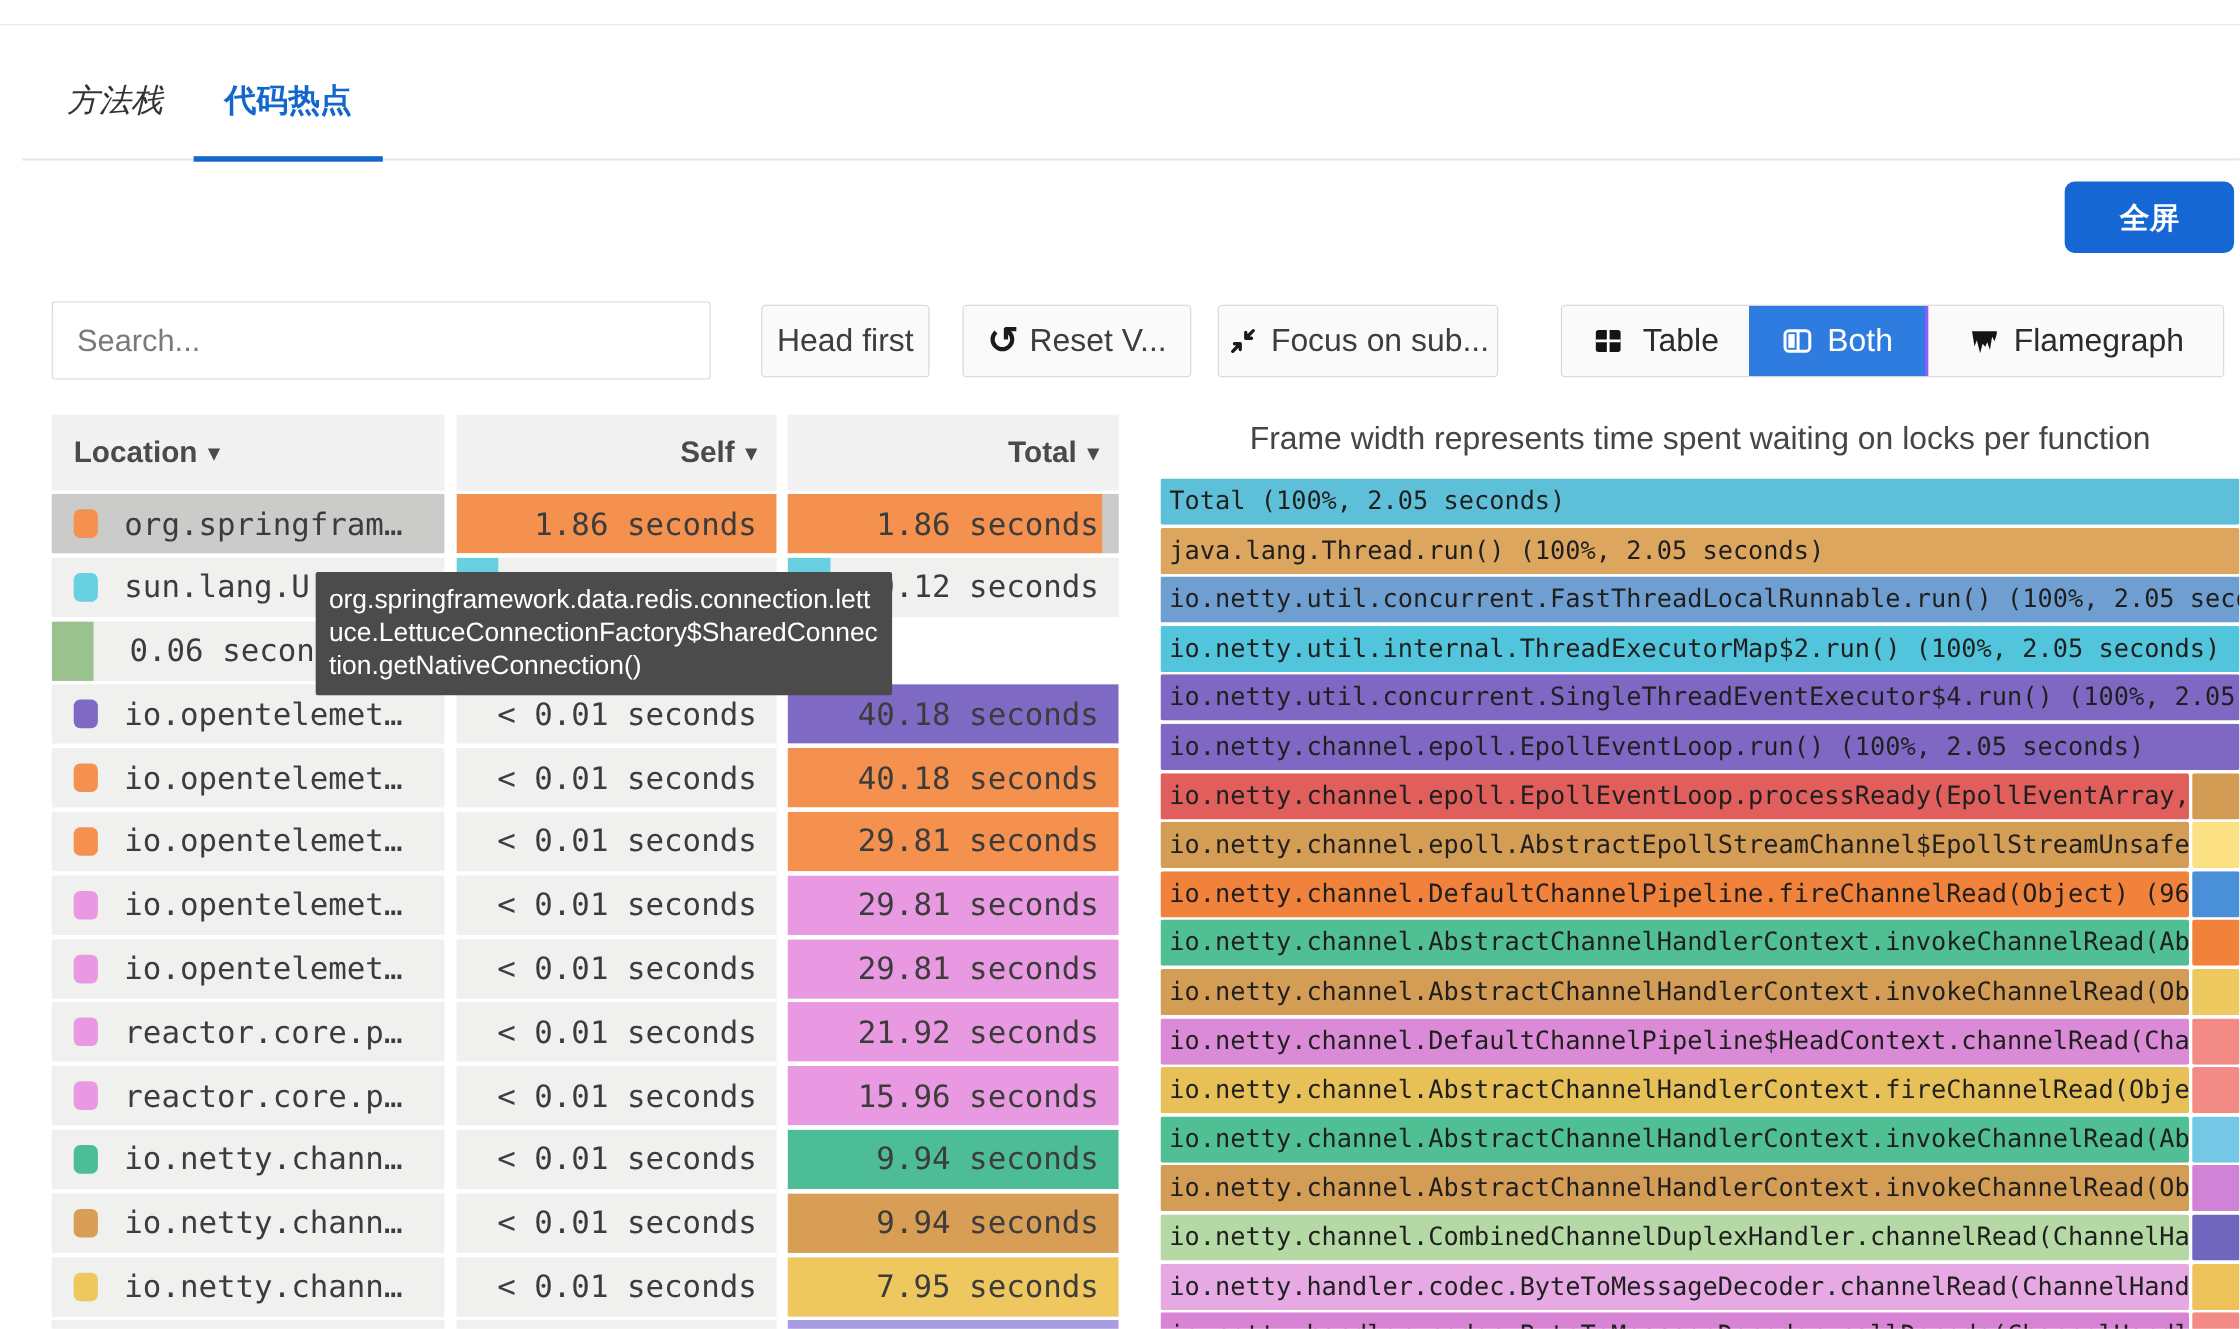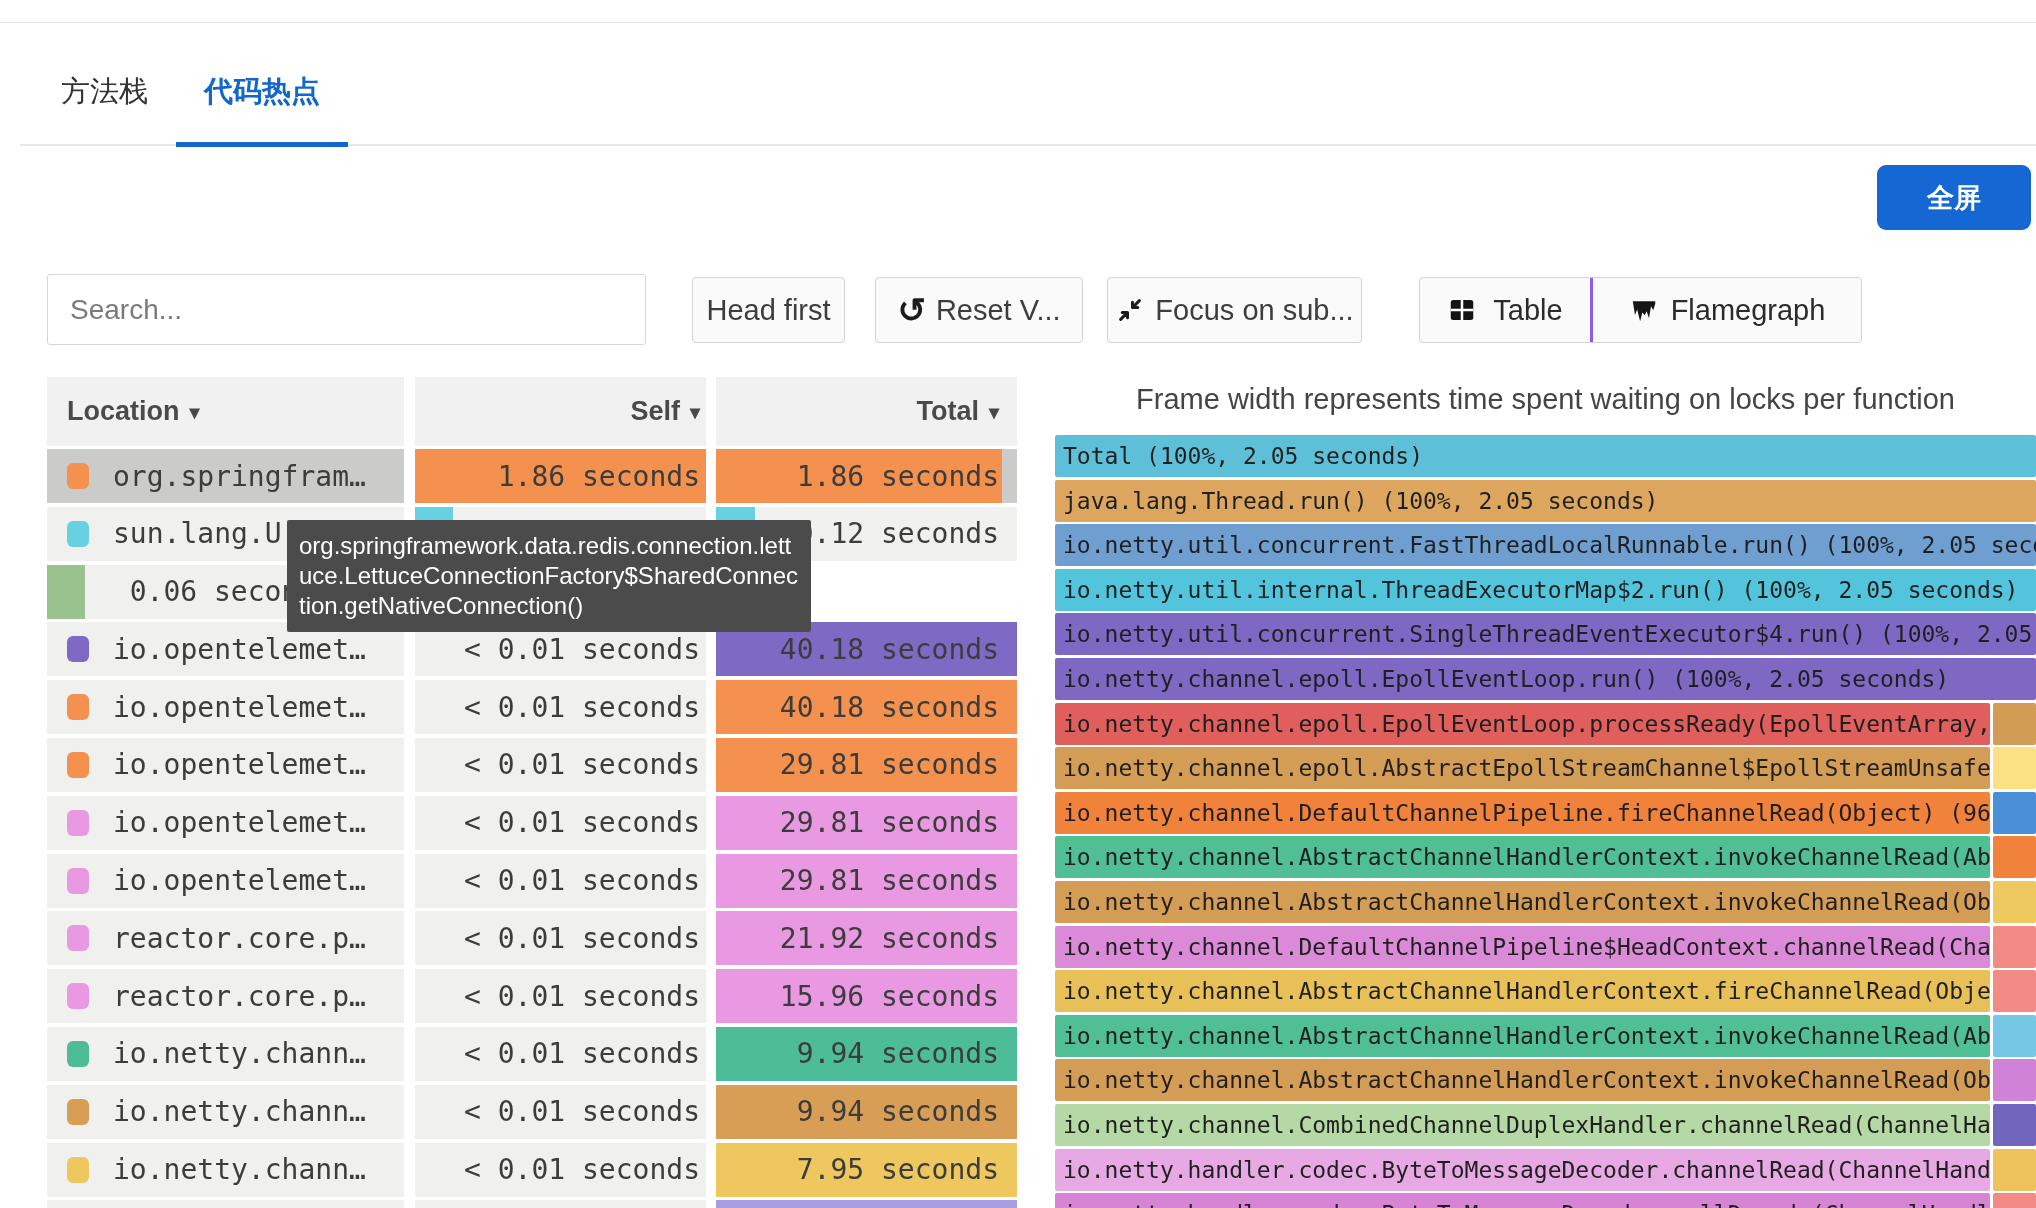--- a/index.html
+++ b/index.html
@@ -6,21 +6,21 @@
   body{
     width:2036px;height:1208px;position:relative;overflow:hidden;
     background:#ffffff;font-family:"Liberation Sans",sans-serif;
     -webkit-font-smoothing:antialiased;
   }
   .hairline-top{position:absolute;left:0;top:22px;width:2036px;height:1px;background:#e7e7e7;}
 
   
   .tabbar{position:absolute;left:20px;right:0;top:40px;height:104px;border-bottom:2px solid #e8e8e8;display:flex;align-items:center;}
   .tab{position:relative;height:100%;display:flex;align-items:center;padding:0 28px;font-size:29px;color:#333;cursor:pointer;}
-  .tab:first-child{margin-left:13px;}
+  .tab:first-child{margin-left:13px;font-style:italic;}
   .tab.active{color:#1266cc;font-weight:bold;}
   .tab.active::after{content:"";position:absolute;left:0;right:0;bottom:-3px;height:5px;background:#1266cc;}
 
   
   .fullscreen-btn{position:absolute;left:1877px;top:165px;width:154px;height:65px;background:#1568d3;border-radius:9px;
     color:#fff;font-size:27px;font-weight:bold;display:flex;align-items:center;justify-content:center;cursor:pointer;}
   .search-input{position:absolute;left:47px;top:274px;width:599px;height:71px;box-sizing:border-box;
     border:1px solid #d6d6d6;border-radius:3px;padding:0 22px;font-size:28px;color:#333;font-family:"Liberation Sans",sans-serif;outline:none;}
   .search-input::placeholder{color:#7a7a7a;}
   .tbtn{position:absolute;top:277px;height:66px;box-sizing:border-box;border:1px solid #d4d4d4;border-radius:4px;
@@ -37,21 +37,21 @@
   .seg-table{width:170px;gap:16px;}
   .seg-both{width:160px;}
   .seg-flame{width:271px;}
 
   
   .table-panel{position:absolute;left:47px;top:377px;width:975px;}
   .trow{display:flex;}
   .thead .cell{background:#f1f1f1;height:69px;font-size:27px;font-weight:bold;color:#4a4a4a;}
   .cell{box-sizing:border-box;display:flex;align-items:center;overflow:hidden;}
   .c-loc{width:357px;margin-right:11px;padding-left:20px;}
-  .c-self{width:291px;margin-right:10px;justify-content:flex-end;padding-right:6px;}
+  .c-self{width:291px;margin-right:10px;justify-content:flex-end;padding-right:18px;}
   .c-total{width:301px;justify-content:flex-end;padding-right:18px;}
   .sort-caret{font-size:20px;margin-left:10px;color:#4a4a4a;}
   .tbody{margin-top:3px;}
   .drow{display:flex;margin-bottom:3.8px;}
   .drow .cell{height:54px;background:#f0f0ef;font-family:"DejaVu Sans Mono","Liberation Mono",monospace;font-size:28px;color:#3c3c3c;position:relative;}
   .drow.selected .c-loc,.drow.selected .c-total{background:#cbcbca;}
   .swatch{width:22px;height:26px;border-radius:6px;margin-right:24px;flex:0 0 auto;}
   .loc-text{white-space:nowrap;overflow:hidden;}
   .bar{position:absolute;left:0;top:0;bottom:0;}
   .cell-text{position:relative;z-index:1;white-space:nowrap;}
@@ -105,20 +105,30 @@
 
 <div class="view-group">
   <div class="seg seg-table">
     <span>
       <svg class="icon-svg" width="30" height="30" viewBox="0 0 24 24">
         <rect x="3" y="4" width="18" height="16" rx="2" fill="#141414"></rect>
         <path d="M3 12 H21 M12 4 V20" stroke="#ffffff" stroke-width="2"></path>
       </svg>
     </span>
     <span>Table</span>
+  </div>
+  <div class="seg seg-both active">
+    <span>
+      <svg class="icon-svg" width="30" height="30" viewBox="0 0 24 24">
+        <rect x="3" y="4.5" width="18" height="15" rx="3" fill="none" stroke="#ffffff" stroke-width="2.2"></rect>
+        <rect x="5.4" y="7" width="4.6" height="10" fill="#ffffff"></rect>
+        <path d="M12.5 4.5 V19.5" stroke="#ffffff" stroke-width="2.2"></path>
+      </svg>
+    </span>
+    <span>Both</span>
   </div>
   <div class="seg seg-flame">
     <span>
       <svg class="icon-svg" width="30" height="30" viewBox="0 0 24 24">
         <path d="M3 5 h18 v2 l-1.6 5.2 -1.8-3.2 -1.6 9.5 -1.9-5.5 -1.5 3.2 -1.9-2.2 -1.8 7 -2.4-9.5 -1.7 4.5 z" fill="#141414"></path>
       </svg>
     </span>
     <span>Flamegraph</span>
   </div>
 </div>

